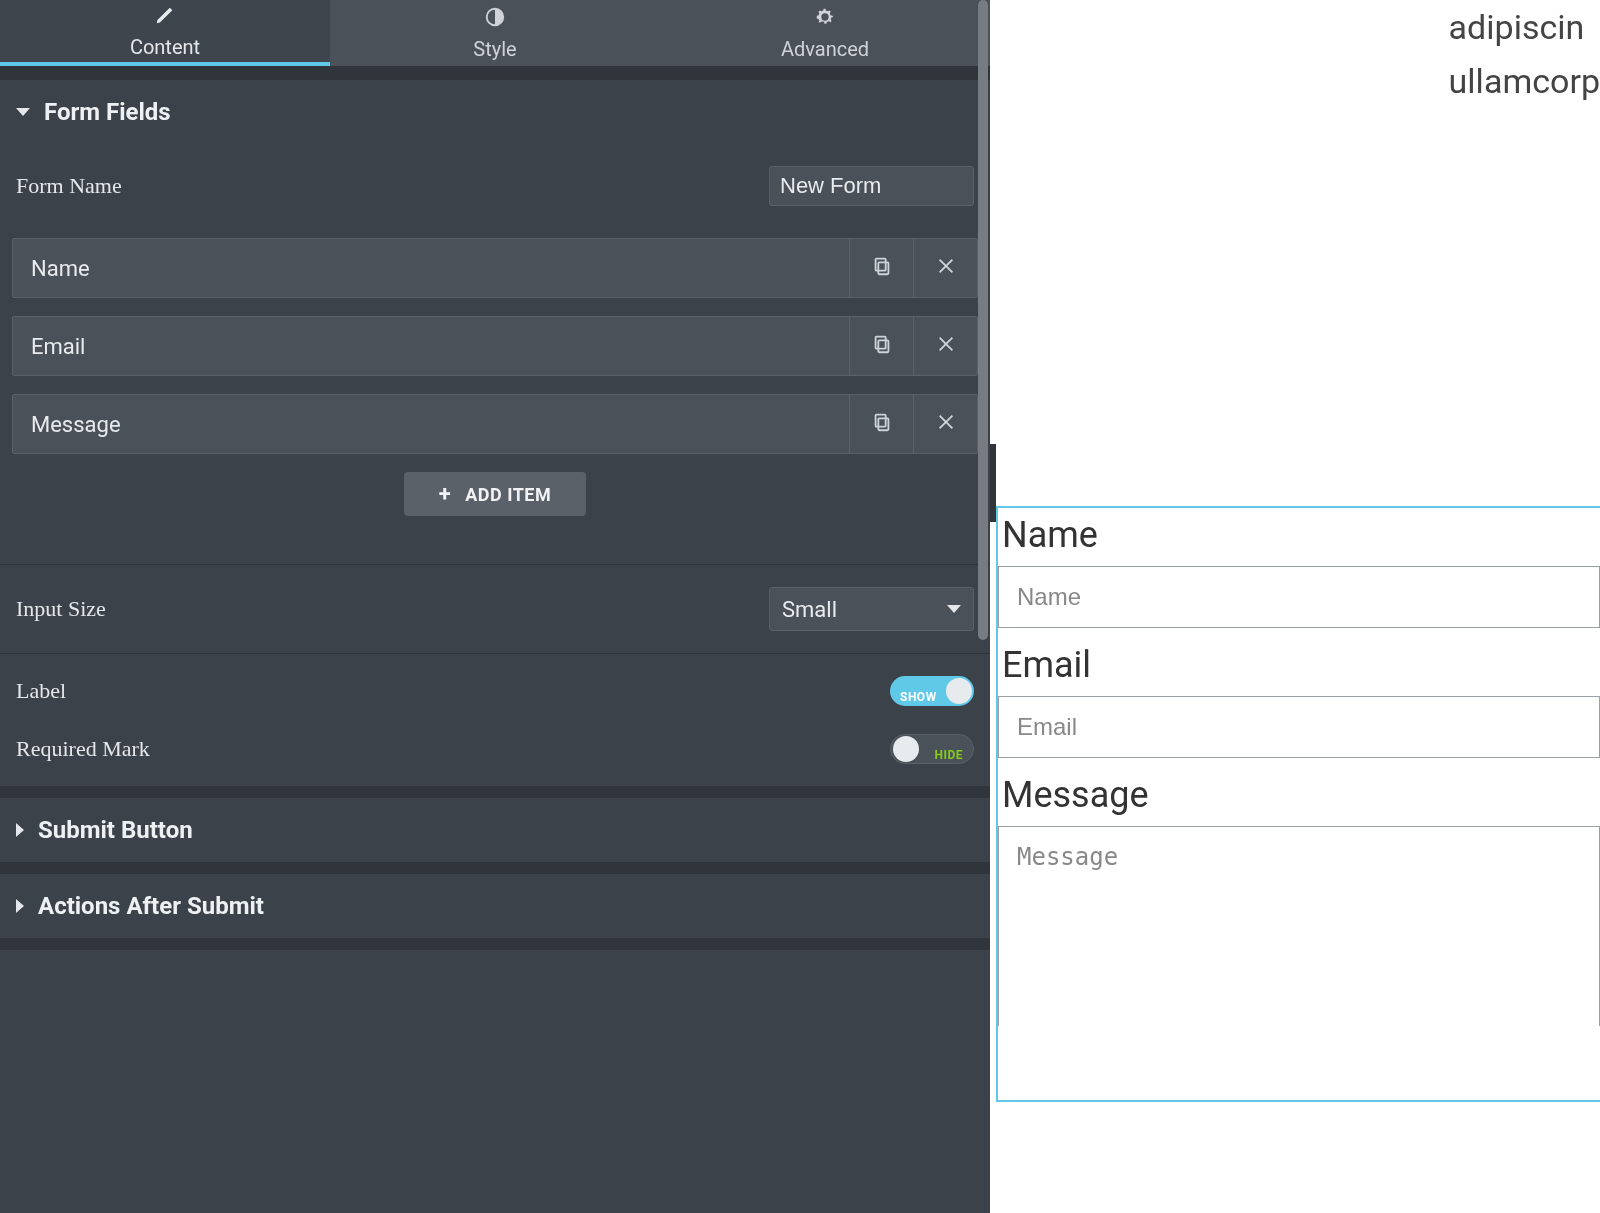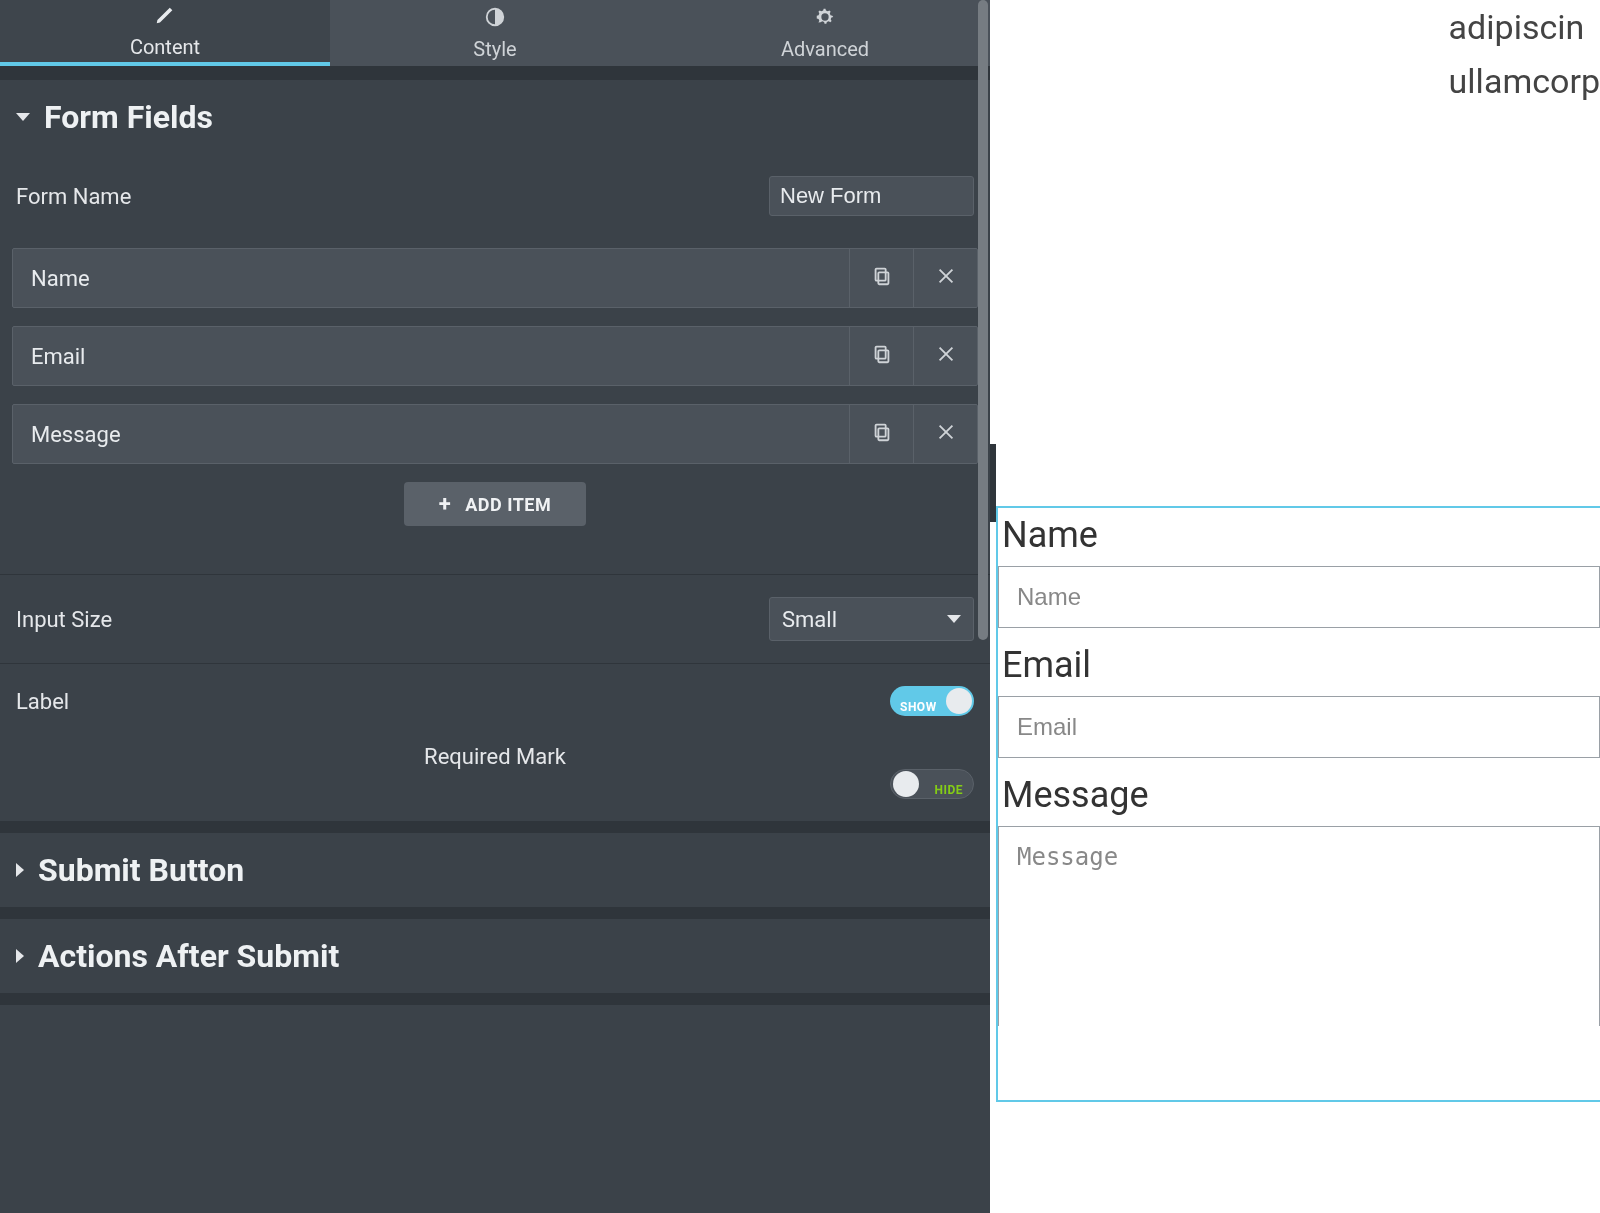--- a/index.html
+++ b/index.html
@@ -68,36 +68,37 @@
     border-top: 8px solid #e5e7ea;
   }
   .section-head .tri.right {
     border-top: 7px solid transparent;
     border-bottom: 7px solid transparent;
     border-left: 8px solid #e5e7ea;
     border-right: 0;
   }
   .section-head .title {
     font-weight: 700;
-    font-size: 32px;
+    font-size: 24px;
     color: #eef1f3;
   }
 
   .body {
     padding: 0 12px;
   }
 
   .row {
     display: flex;
     align-items: center;
     padding: 22px 4px;
   }
   .row .label {
     font-size: 22px;
     color: #e5e7ea;
+    font-family: Liberation Serif, serif;
   }
   .row .control { margin-left: auto; }
 
   .text-input {
     width: 205px;
     height: 40px;
     background: #4a5159;
     border: 1px solid #5a6169;
     color: #e8ebee;
     font-size: 22px;
@@ -420,21 +421,21 @@
     <div class="row">
       <span class="label">Label</span>
       <div class="control">
         <div class="toggle on">
           <span class="tlabel">SHOW</span>
           <span class="knob"></span>
         </div>
       </div>
     </div>
 
-    <div class="row" style="padding-top:6px;flex-direction:column;">
+    <div class="row" style="padding-top:6px;">
       <span class="label">Required Mark</span>
       <div class="control">
         <div class="toggle off">
           <span class="knob"></span>
           <span class="tlabel">HIDE</span>
         </div>
       </div>
     </div>
 
   </div>

